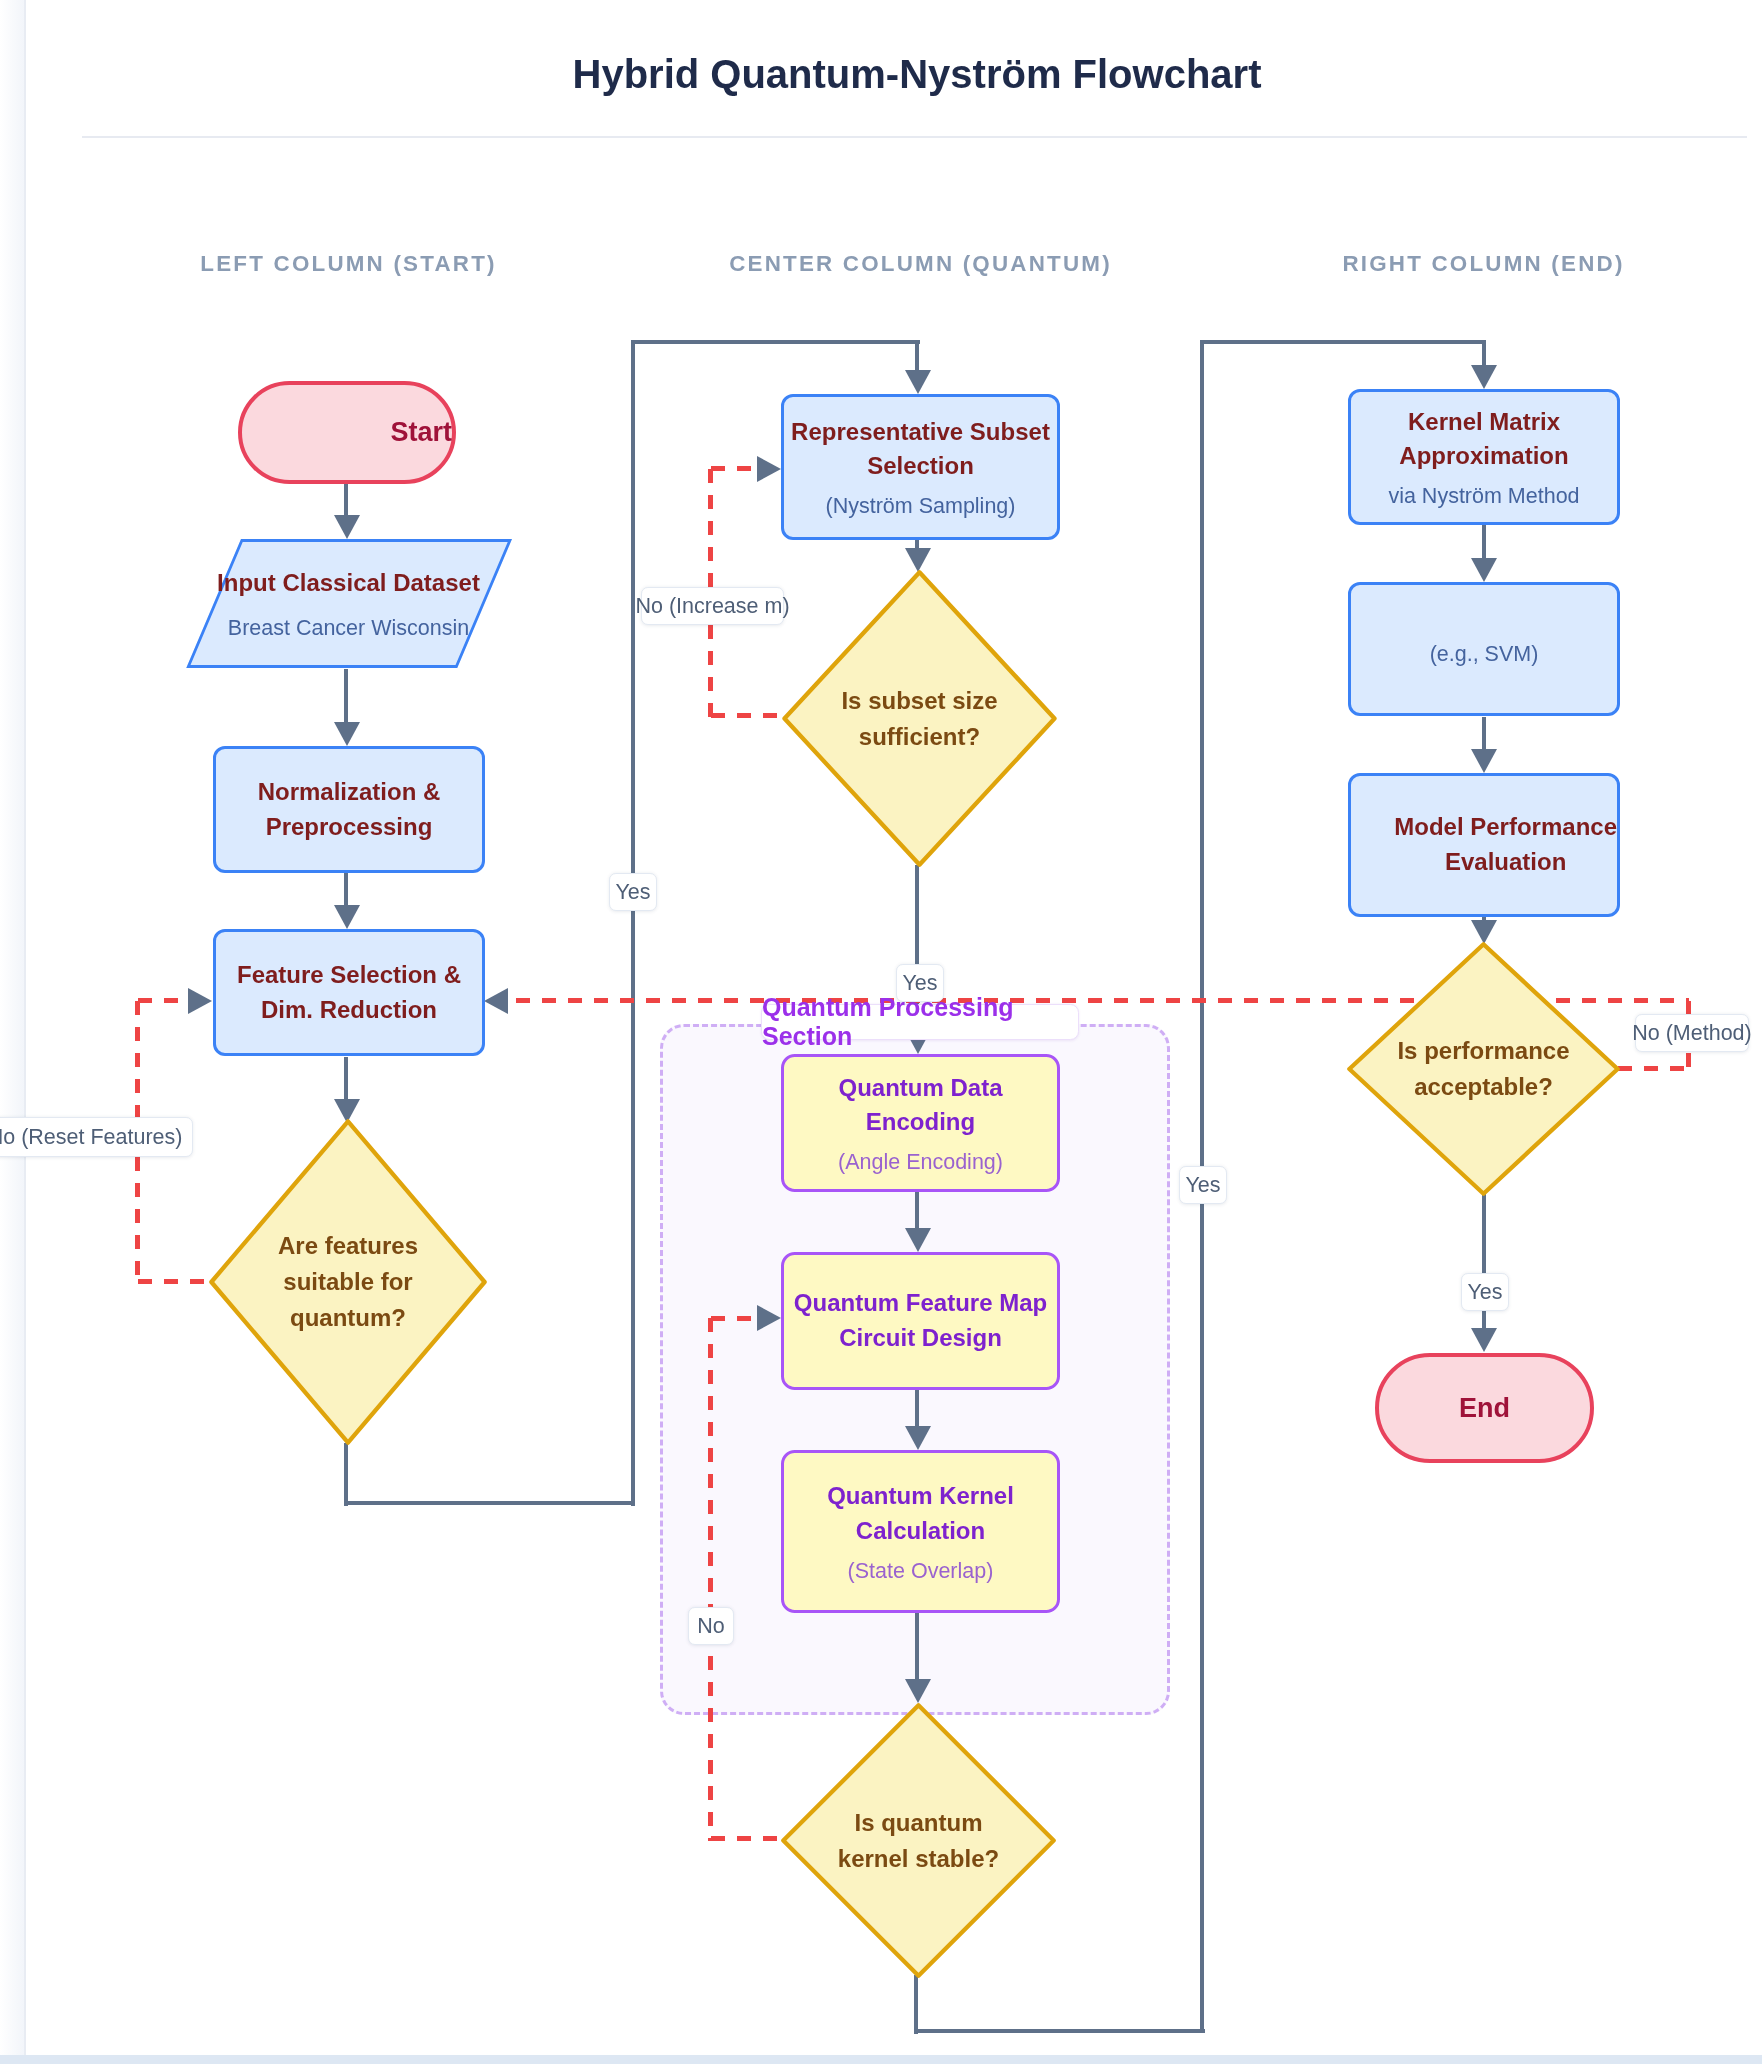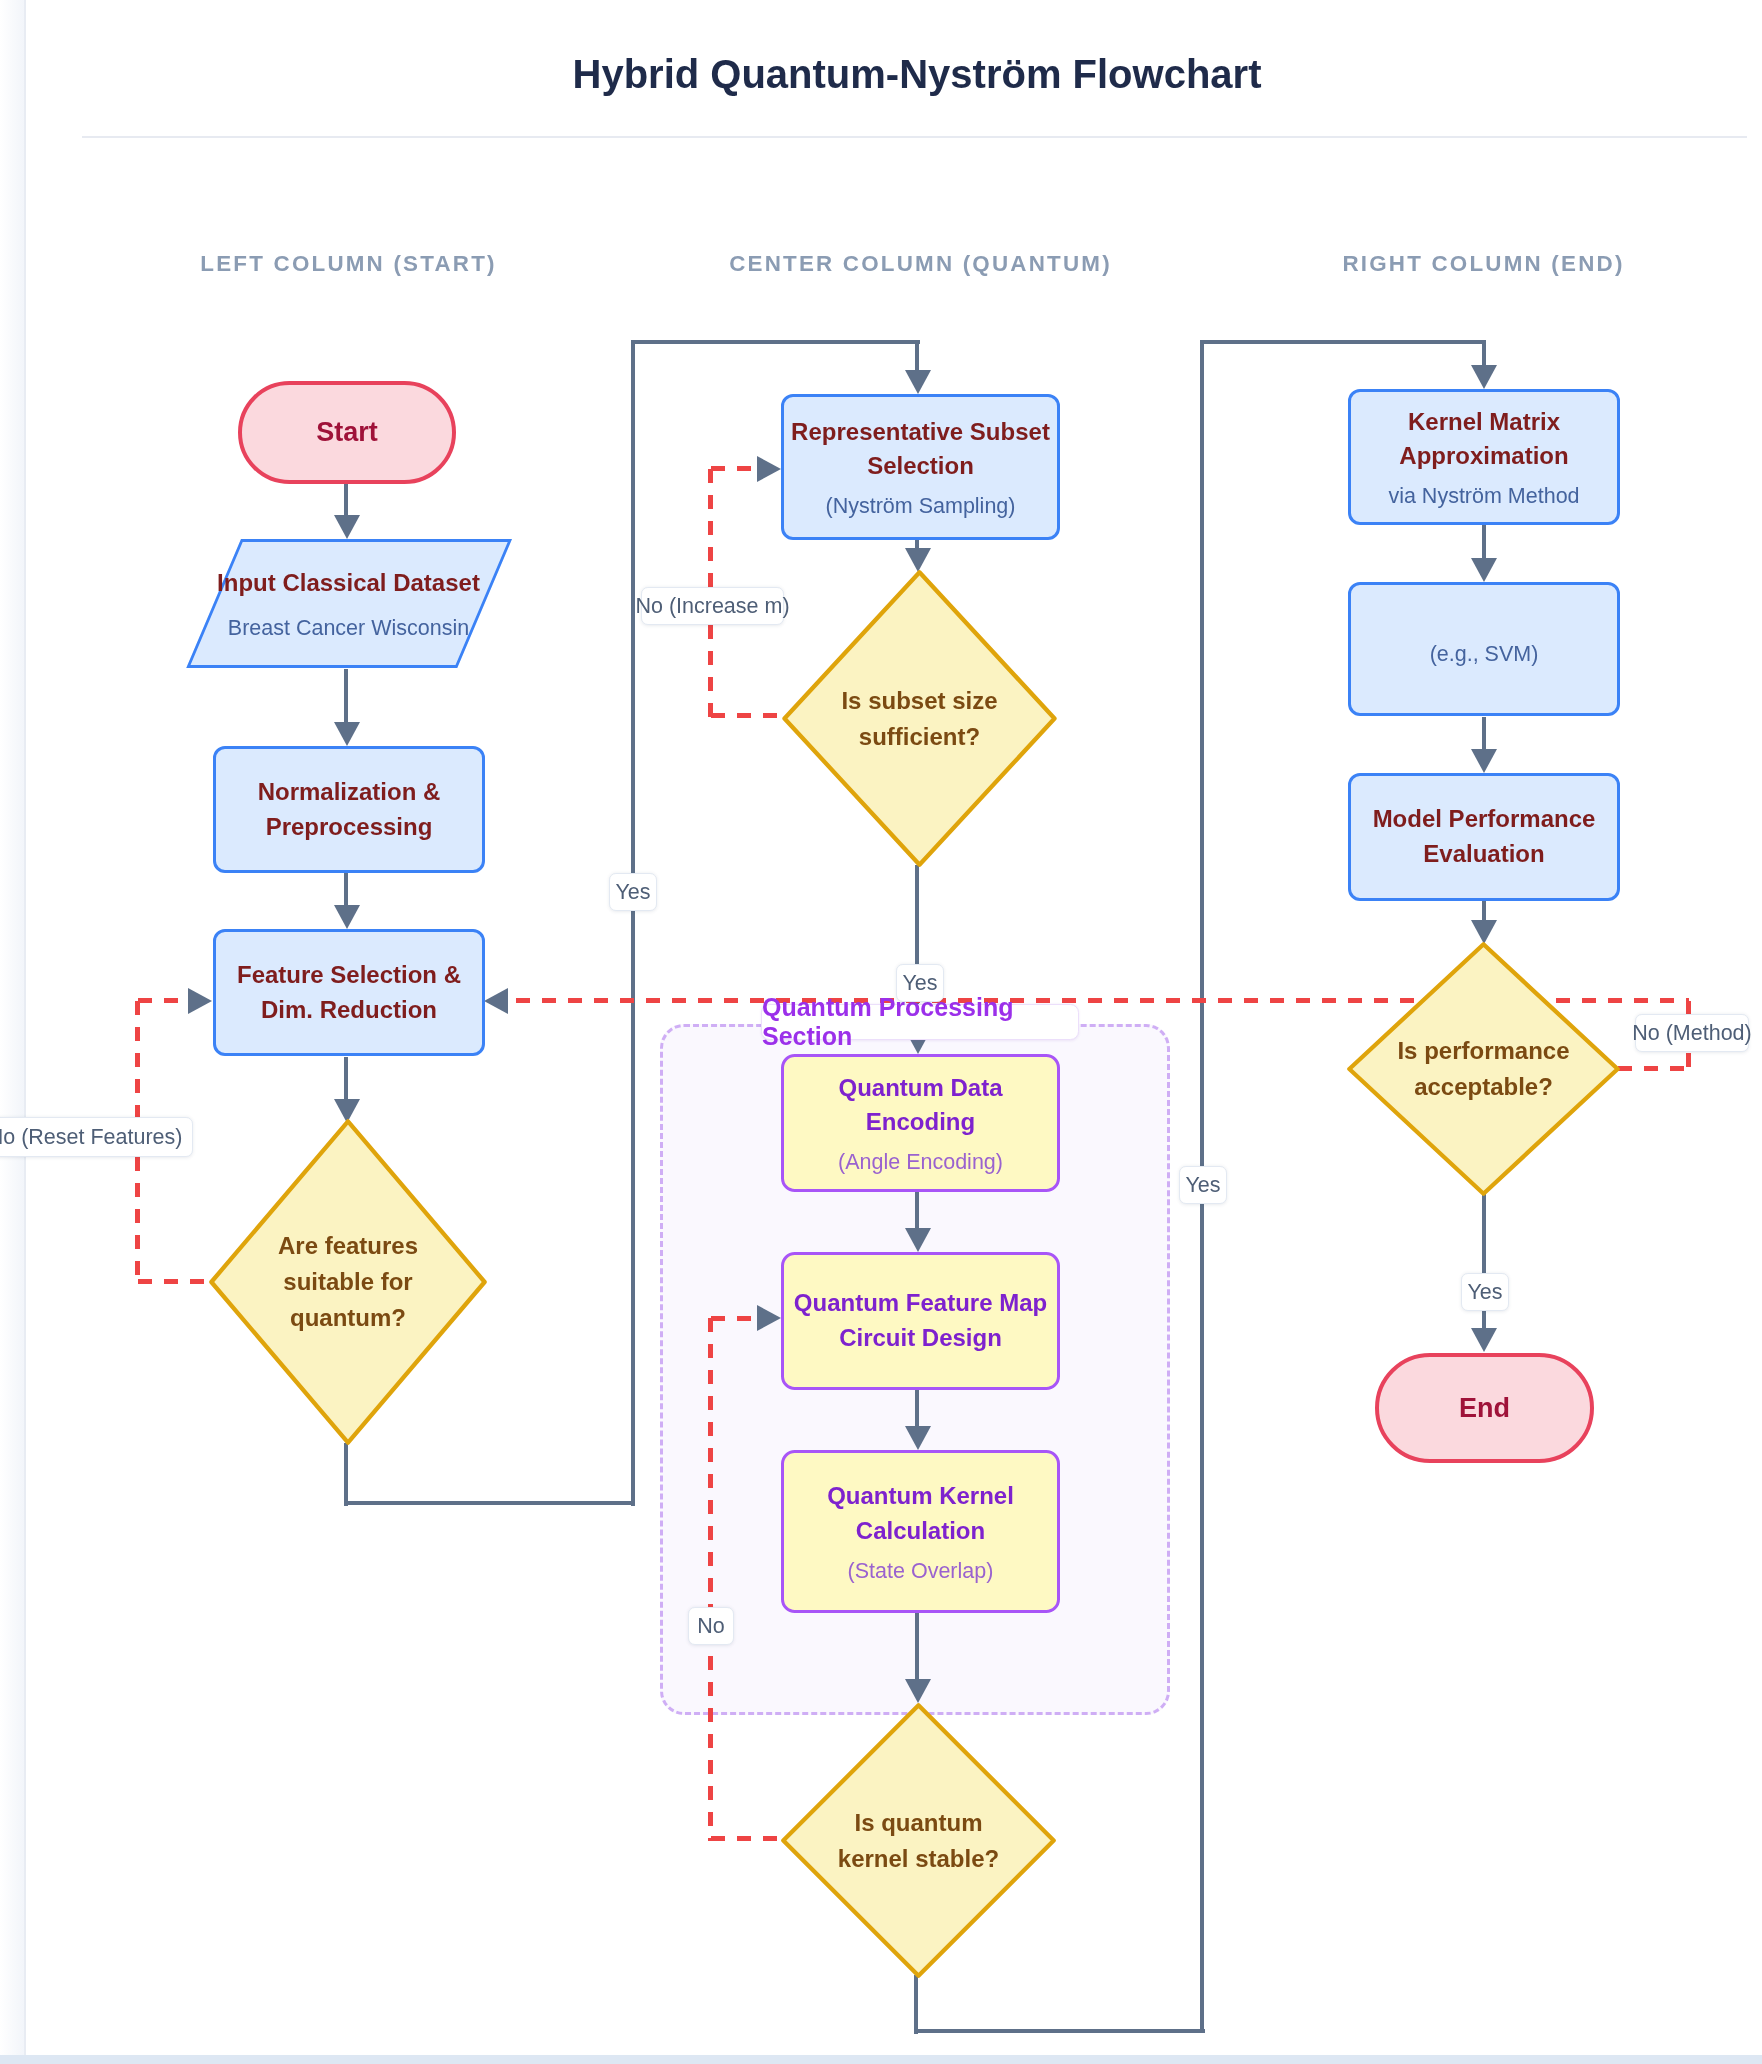--- a/index.html
+++ b/index.html
@@ -152,21 +152,21 @@
 <div class="hdash" style="left:711px;top:1836px;width:76px;"></div>
 <div class="vdash" style="left:708px;top:1318px;height:523px;"></div>
 <div class="hdash" style="left:711px;top:1316px;width:48px;"></div>
 <div class="arr arr-right" style="left:757px;top:1305px;"></div>
 
 <div class="hdash" style="left:1618px;top:1066px;width:76px;"></div>
 <div class="vdash" style="left:1686px;top:1001px;height:71px;"></div>
 <div class="hdash" style="left:516px;top:998px;width:1173px;"></div>
 <div class="arr arr-left" style="left:484px;top:988px;"></div>
 
-<div class="node pill" style="left:238px;top:381px;width:218px;height:103px;border-radius:52px;">
+<div class="node pill" style="left:238px;top:381px;width:218px;height:103px;border-radius:52px;align-items:flex-end;">
   <div class="pill-t">Start</div>
 </div>
 
 <div class="para"></div>
 <div class="para-text">
   <div class="nt blue-t">Input Classical Dataset</div>
   <div class="sub blue-s">Breast Cancer Wisconsin</div>
 </div>
 
 <div class="node blue" style="left:213px;top:746px;width:272px;height:127px;">
@@ -225,21 +225,21 @@
 <div class="node blue" style="left:1348px;top:389px;width:272px;height:136px;">
   <div class="nt blue-t">Kernel Matrix
 Approximation</div>
   <div class="sub blue-s">via Nyström Method</div>
 </div>
 
 <div class="node blue" style="left:1348px;top:582px;width:272px;height:134px;">
   <div class="sub blue-s">(e.g., SVM)</div>
 </div>
 
-<div class="node blue" style="left:1348px;top:773px;width:272px;height:128px;">
+<div class="node blue" style="left:1348px;top:773px;width:272px;height:144px;align-items:flex-end;">
   <div class="nt blue-t">Model Performance
 Evaluation</div>
 </div>
 
 <svg class="dsvg" style="left:1345px;top:940px;" width="277" height="258" viewBox="0 0 322 300">
   <polygon class="dpoly" points="161,5 317,150 161,295 5,150"></polygon>
 </svg>
 <div class="dtext" style="left:1345px;top:940px;width:277px;height:258px;">Is performance
 acceptable?</div>
 

